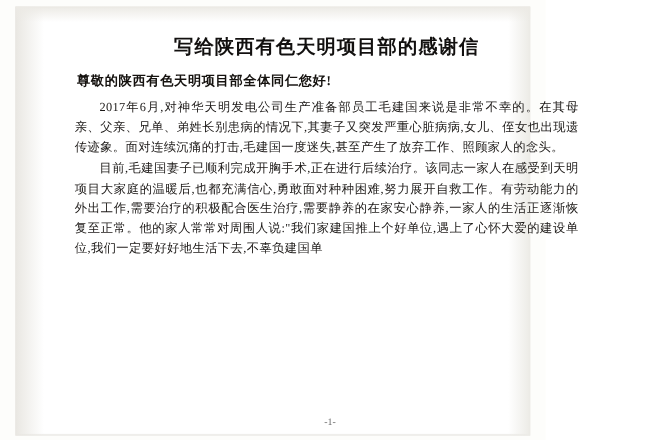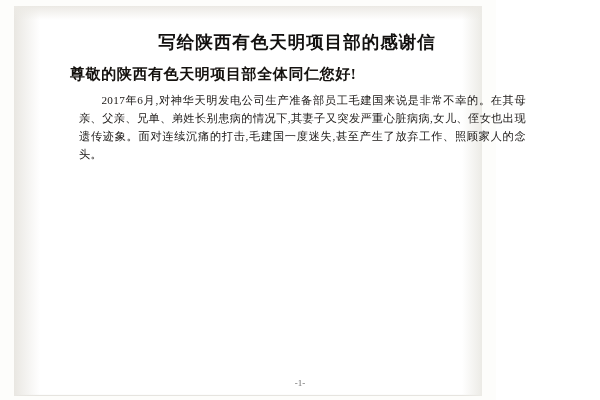--- a/index.html
+++ b/index.html
@@ -47,32 +47,32 @@
     font-weight: bold;
     font-size: 17.5px;
     letter-spacing: 1px;
     color: #12100f;
     margin: 6px 0 12px 0;
     line-height: 1.2;
     white-space: nowrap;
   }
   .salutation {
     font-weight: bold;
-    font-size: 15px;
+    font-size: 12px;
     color: #15120f;
     letter-spacing: 0.6px;
     margin: 0 0 7px 2px;
   }
   .para {
     font-size: 11.2px;
     line-height: 1.62;
     color: #1a1715;
     text-align: justify;
     text-justify: inter-ideograph;
-    margin: 0 0 1px 11px;
+    margin: 0 0 1px 0;
     text-indent: 2em;
     letter-spacing: 0.35px;
   }
   .page-num {
     position: absolute;
     bottom: 8px;
     left: 0;
     right: 0;
     text-align: center;
     font-size: 9px;
@@ -109,16 +109,17 @@
   <div class="edge-shade-left"></div>
   <div class="edge-shade-right"></div>
   <div class="edge-shade-top"></div>
 
   <div class="paper">
     <div class="doc-title">写给陕西有色天明项目部的感谢信</div>
 
     <div class="salutation">尊敬的陕西有色天明项目部全体同仁您好!</div>
 
     <p class="para">2017年6月,对神华天明发电公司生产准备部员工毛建国来说是非常不幸的。在其母亲、父亲、兄单、弟姓长别患病的情况下,其妻子又突发严重心脏病病,女儿、侄女也出现遗传迹象。面对连续沉痛的打击,毛建国一度迷失,甚至产生了放弃工作、照顾家人的念头。</p>
+    <p class="para">目前,毛建国妻子已顺利完成开胸手术,正在进行后续治疗。该同志一家人在感受到天明项目大家庭的温暖后,也都充满信心,勇敢面对种种困难,努力展开自救工作。有劳动能力的外出工作,需要治疗的积极配合医生治疗,需要静养的在家安心静养,一家人的生活正逐渐恢复至正常。他的家人常常对周围人说:"我们家建国推上个好单位,遇上了心怀大爱的建设单位,我们一定要好好地生活下去,不辜负建国单</p>
 
     <div class="page-num">-1-</div>
   </div>
 </div>
 
 </body></html>

